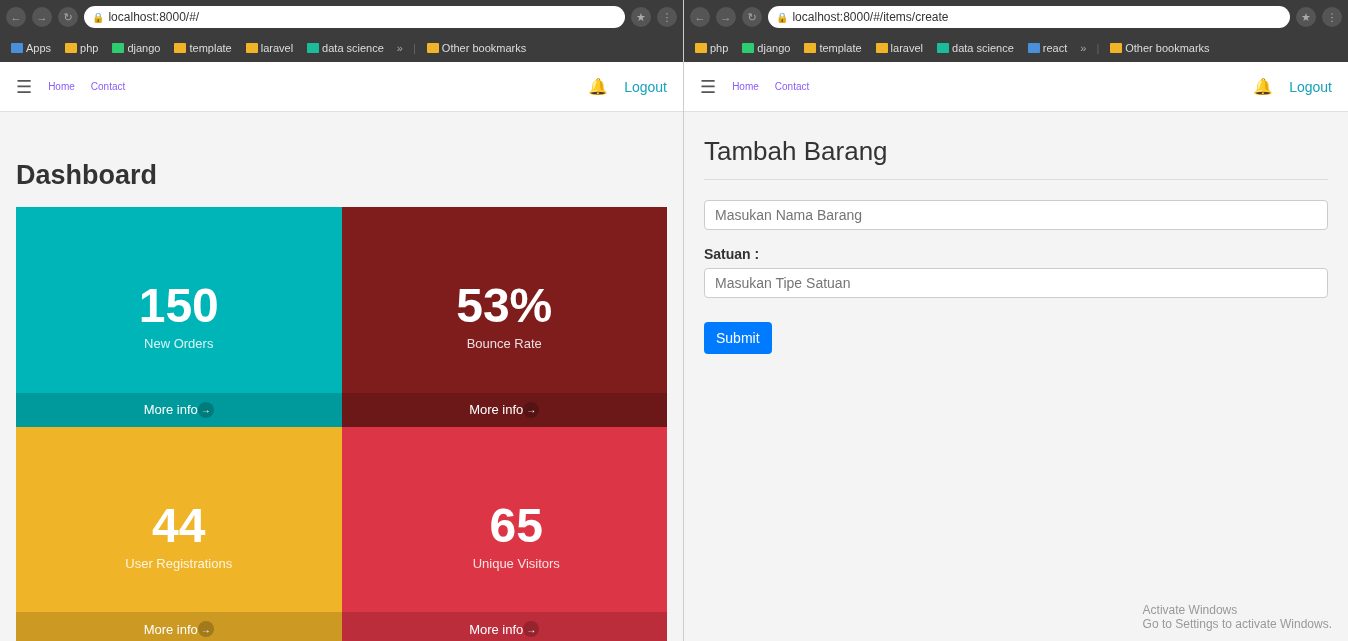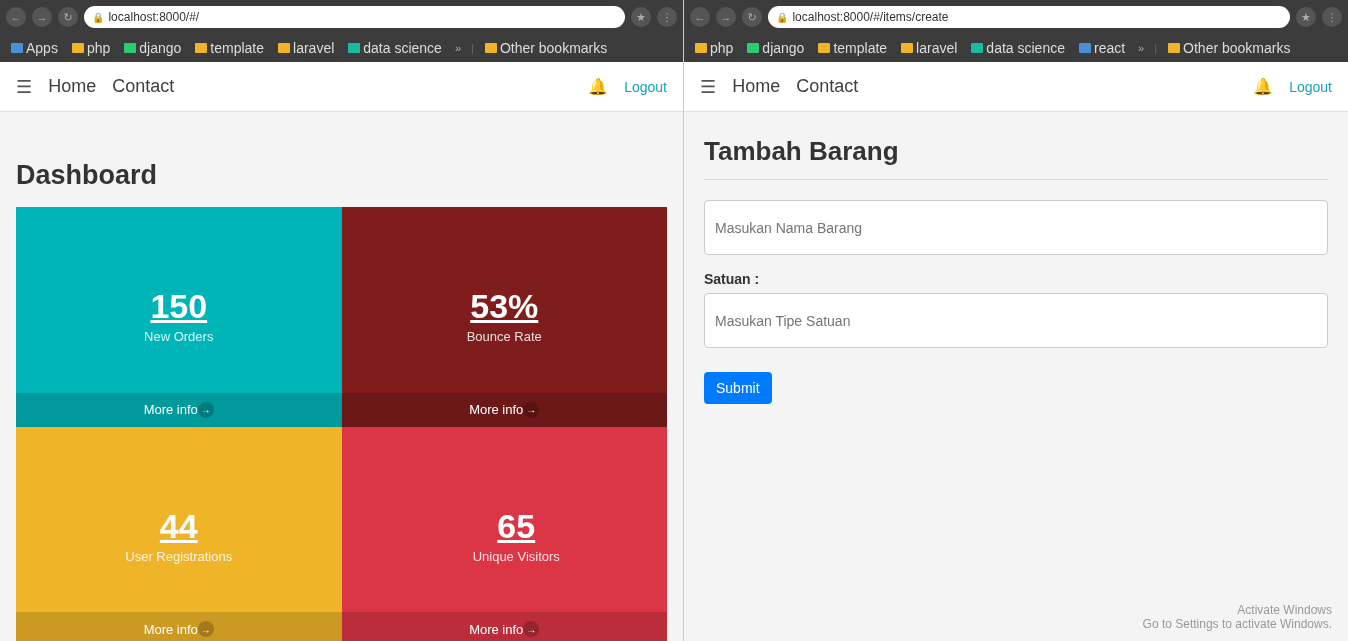--- a/index.html
+++ b/index.html
@@ -69,21 +69,21 @@
       align-items: center;
       padding: 0 6px;
       gap: 4px;
       overflow: hidden;
     }
     .bookmark-item {
       display: flex;
       align-items: center;
       gap: 3px;
       color: #ddd;
-      font-size: 14px;
+      font-size: 11px;
       padding: 2px 5px;
       cursor: pointer;
       white-space: nowrap;
     }
     .bookmark-folder {
       width: 12px; height: 10px;
       border-radius: 1px;
     }
     .bm-yellow { background: #f0b429; }
     .bm-blue { background: #4a90d9; }
@@ -101,22 +101,22 @@
       padding: 0 16px;
       border-bottom: 1px solid #e0e0e0;
       gap: 16px;
     }
     .hamburger-icon {
       font-size: 18px;
       color: #555;
       cursor: pointer;
     }
     .nav-link {
-      font-size: 18px;
-      color: #404040;
+      font-size: 10px;
+      color: #8b5cf6;
       cursor: pointer;
       text-decoration: none;
     }
     .nav-spacer { flex: 1; }
     .bell-icon { font-size: 16px; color: #777; cursor: pointer; }
     .logout-link {
       font-size: 14px;
       color: #17a2b8;
       cursor: pointer;
     }
@@ -148,25 +148,24 @@
 
     .card {
       display: flex;
       flex-direction: column;
       align-items: center;
       justify-content: center;
       position: relative;
       padding: 16px;
     }
     .card-value {
-      font-size: 34px;
+      font-size: 48px;
       font-weight: bold;
       color: white;
       line-height: 1;
-      text-decoration: underline;
     }
     .card-label {
       font-size: 13px;
       color: rgba(255,255,255,0.85);
       margin-top: 6px;
     }
     .card-footer {
       position: absolute;
       bottom: 0; left: 0; right: 0;
       background: rgba(0,0,0,0.15);
@@ -193,40 +192,40 @@
     }
 
     .form-container {
       padding: 24px 20px;
       background: #f4f4f4;
       flex: 1;
     }
 
     .form-title {
       font-size: 26px;
-      font-weight: bold;
+      font-weight: normal;
       color: #333;
       margin-bottom: 20px;
       border-bottom: 1px solid #ddd;
       padding-bottom: 12px;
     }
 
     .form-group {
       margin-bottom: 16px;
     }
     .form-label {
       display: block;
       font-size: 14px;
       color: #333;
       font-weight: bold;
       margin-bottom: 6px;
     }
     .form-input {
       width: 100%;
-      height: 55px;
+      height: 30px;
       border: 1px solid #ccc;
       border-radius: 4px;
       padding: 0 10px;
       font-size: 14px;
       color: #555;
       background: white;
       outline: none;
     }
 
     .submit-btn {
@@ -237,21 +236,21 @@
       padding: 8px 12px;
       font-size: 14px;
       cursor: pointer;
       margin-top: 8px;
     }
 
     .windows-watermark {
       position: absolute;
       bottom: 10px;
       right: 16px;
-      text-align: right;
+      text-align: left;
       color: #999;
       font-size: 12px;
       pointer-events: none;
     }
 
     .right-panel-inner {
       position: relative;
       flex: 1;
       display: flex;
       flex-direction: column;

